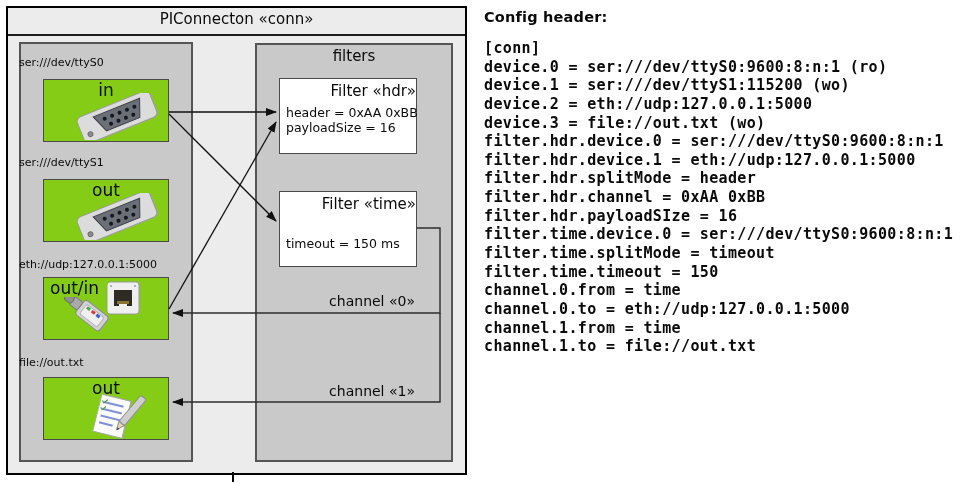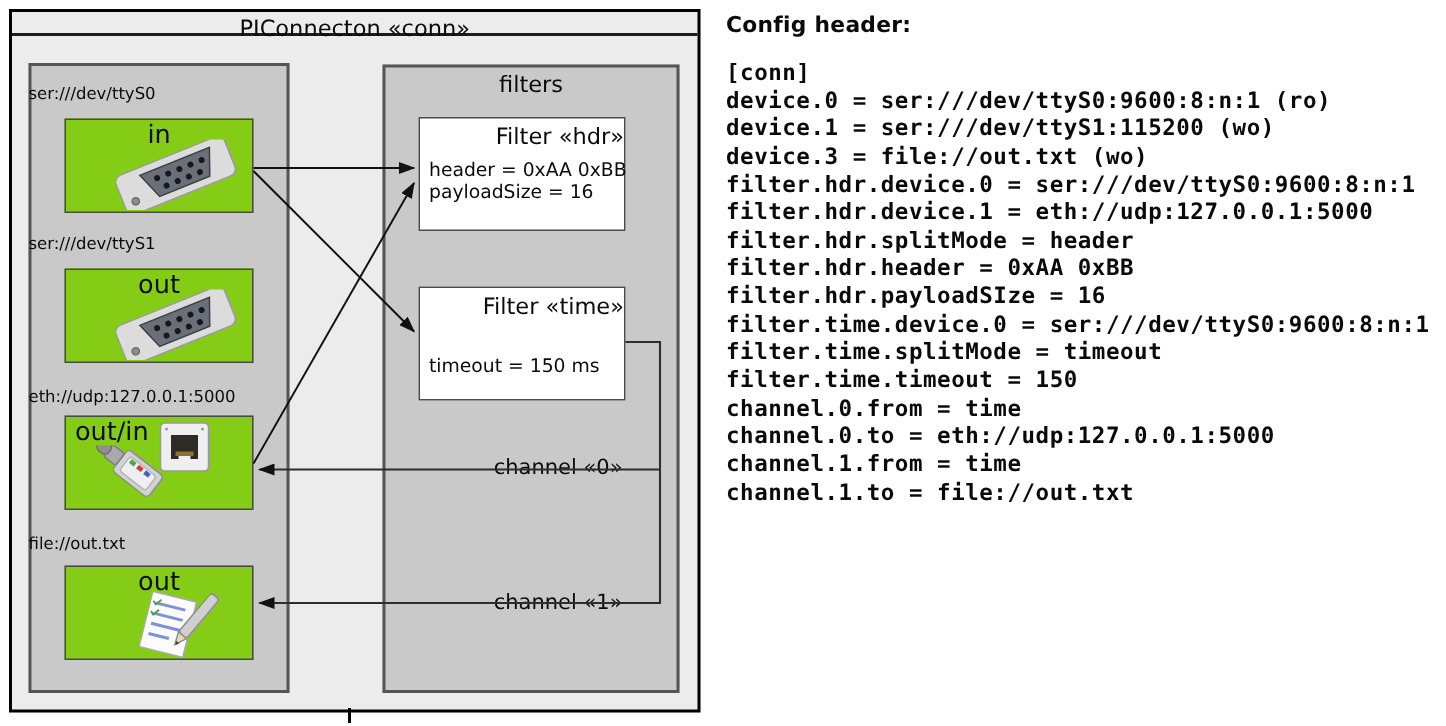--- a/index.html
+++ b/index.html
@@ -2,40 +2,40 @@
 <html><head>
 <meta charset="utf-8">
 <style>
   html,body{margin:0;padding:0;background:#ffffff;}
   .stage{position:relative;width:964px;height:484px;background:#ffffff;overflow:hidden;
          font-family:"DejaVu Sans","Liberation Sans",sans-serif;color:#0a0a0a;}
 
   
   .frame{position:absolute;left:6px;top:6px;width:461px;height:469px;box-sizing:border-box;
          border:2px solid #000;background:#ececec;}
-  .frame-title{position:absolute;left:8px;top:8px;width:457px;height:16px;line-height:22px;
+  .frame-title{position:absolute;left:8px;top:8px;width:457px;height:28px;line-height:22px;
          text-align:center;font-size:15px;border-bottom:2px solid #1c1c1c;box-sizing:border-box;}
   .panel{position:absolute;background:#c9c9c9;border:2px solid #555;box-sizing:border-box;}
   .devices-panel{left:19px;top:42px;width:174px;height:420px;}
   .filters-panel{left:255px;top:43px;width:198px;height:419px;}
   .filters-title{position:absolute;left:255px;top:47px;width:198px;text-align:center;font-size:15px;}
 
   .dev-label{position:absolute;left:19px;width:158px;text-align:left;font-size:11px;white-space:nowrap;}
   .dev-box{position:absolute;left:43px;width:126px;height:63px;background:#84cc16;
            border:1.5px solid #4a4a4a;box-sizing:border-box;}
   .port-c{position:absolute;left:0;right:0;top:0;text-align:center;font-size:17px;}
   .port-l{position:absolute;left:6px;top:0;font-size:17px;}
   .dev-icon{position:absolute;}
 
   .filter-box{position:absolute;left:279px;width:138px;background:#ffffff;
               border:1.5px solid #4a4a4a;box-sizing:border-box;}
   .filter-title{position:absolute;left:0;right:0;top:3px;text-align:right;font-size:15px;}
   .filter-attr{position:absolute;left:6px;font-size:12.5px;white-space:nowrap;}
 
-  .ch-label{position:absolute;left:279px;width:136px;text-align:right;font-size:14px;margin-top:11px;}
+  .ch-label{position:absolute;left:279px;width:136px;text-align:right;font-size:14px;}
 
   .wires{position:absolute;left:0;top:0;width:964px;height:484px;pointer-events:none;}
   .tick{position:absolute;left:232px;top:472px;width:2px;height:10px;background:#000;}
 
   
   .config{position:absolute;left:484px;top:9px;width:478px;}
   .cfg-head{font-size:14.5px;font-weight:bold;letter-spacing:.2px;margin-bottom:14px;}
   .cfg-lines{font-family:"DejaVu Sans Mono","Liberation Mono",monospace;font-weight:bold;
              font-size:15px;line-height:18.65px;letter-spacing:.35px;}
   .cfg-line{white-space:pre;height:18.65px;}
@@ -165,25 +165,26 @@
     <path d="M440,313 L440,402 L173,402" stroke="#2e2e2e" stroke-width="1.4" fill="none" marker-end="url(#arr)"></path>
   </svg>
   <div class="tick"></div>
 
   <div class="config">
     <div class="cfg-head">Config header:</div>
     <div class="cfg-lines">
       <div class="cfg-line">[conn]</div>
       <div class="cfg-line">device.0 = ser:///dev/ttyS0:9600:8:n:1 (ro)</div>
       <div class="cfg-line">device.1 = ser:///dev/ttyS1:115200 (wo)</div>
+      <div class="cfg-line">device.2 = eth://udp:127.0.0.1:5000</div>
       <div class="cfg-line">device.3 = file://out.txt (wo)</div>
       <div class="cfg-line">filter.hdr.device.0 = ser:///dev/ttyS0:9600:8:n:1</div>
       <div class="cfg-line">filter.hdr.device.1 = eth://udp:127.0.0.1:5000</div>
       <div class="cfg-line">filter.hdr.splitMode = header</div>
-      <div class="cfg-line">filter.hdr.header = 0xAA 0xBB</div>
+      <div class="cfg-line">filter.hdr.channel = 0xAA 0xBB</div>
       <div class="cfg-line">filter.hdr.payloadSIze = 16</div>
       <div class="cfg-line">filter.time.device.0 = ser:///dev/ttyS0:9600:8:n:1</div>
       <div class="cfg-line">filter.time.splitMode = timeout</div>
       <div class="cfg-line">filter.time.timeout = 150</div>
       <div class="cfg-line">channel.0.from = time</div>
       <div class="cfg-line">channel.0.to = eth://udp:127.0.0.1:5000</div>
       <div class="cfg-line">channel.1.from = time</div>
       <div class="cfg-line">channel.1.to = file://out.txt</div>
     </div>
   </div>

